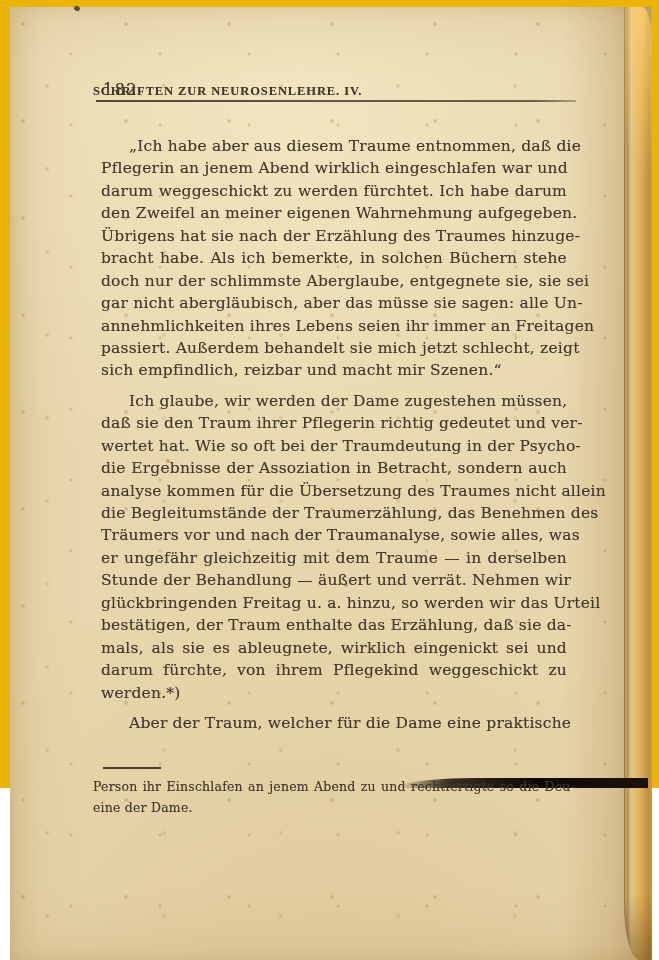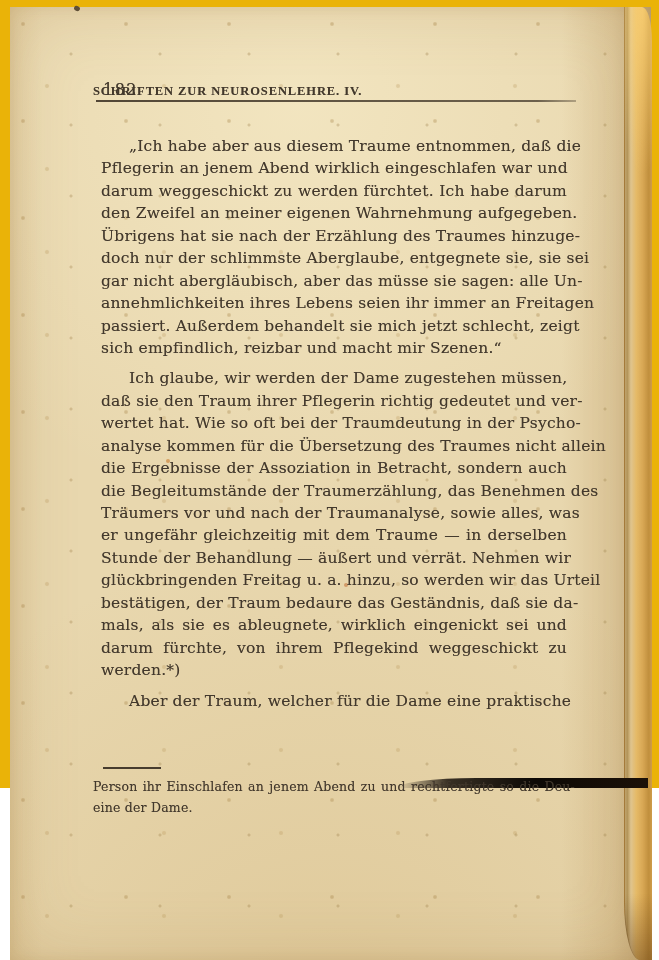--- a/index.html
+++ b/index.html
@@ -114,38 +114,39 @@
   <div class="hdr-title ink">SCHRIFTEN ZUR NEUROSENLEHRE. IV.</div>
   <div class="hdr-rule"></div>
 
   <div class="body-text ink">
       <div class="paragraph">
         <div class="line indent">„Ich habe aber aus diesem Traume entnommen, daß die</div>
         <div class="line">Pflegerin an jenem Abend wirklich eingeschlafen war und</div>
         <div class="line">darum weggeschickt zu werden fürchtet. Ich habe darum</div>
         <div class="line">den Zweifel an meiner eigenen Wahrnehmung aufgegeben.</div>
         <div class="line">Übrigens hat sie nach der Erzählung des Traumes hinzuge-</div>
+        <div class="line">bracht habe. Als ich bemerkte, in solchen Büchern stehe</div>
         <div class="line">doch nur der schlimmste Aberglaube, entgegnete sie, sie sei</div>
         <div class="line">gar nicht abergläubisch, aber das müsse sie sagen: alle Un-</div>
         <div class="line">annehmlichkeiten ihres Lebens seien ihr immer an Freitagen</div>
         <div class="line">passiert. Außerdem behandelt sie mich jetzt schlecht, zeigt</div>
         <div class="line flush">sich empfindlich, reizbar und macht mir Szenen.“</div>
       </div>
       <div class="paragraph">
         <div class="line indent">Ich glaube, wir werden der Dame zugestehen müssen,</div>
         <div class="line">daß sie den Traum ihrer Pflegerin richtig gedeutet und ver-</div>
         <div class="line">wertet hat. Wie so oft bei der Traumdeutung in der Psycho-</div>
+        <div class="line">die Ergebnisse der Assoziation in Betracht, sondern auch</div>
         <div class="line">analyse kommen für die Übersetzung des Traumes nicht allein</div>
-        <div class="line">die Ergebnisse der Assoziation in Betracht, sondern auch</div>
         <div class="line">die Begleitumstände der Traumerzählung, das Benehmen des</div>
         <div class="line">Träumers vor und nach der Traumanalyse, sowie alles, was</div>
         <div class="line">er ungefähr gleichzeitig mit dem Traume — in derselben</div>
         <div class="line">Stunde der Behandlung — äußert und verrät. Nehmen wir</div>
         <div class="line">glückbringenden Freitag u. a. hinzu, so werden wir das Urteil</div>
-        <div class="line">bestätigen, der Traum bedaure das Geständnis, daß sie da-</div>
+        <div class="line">bestätigen, der Traum enthalte das Erzählung, daß sie da-</div>
         <div class="line">mals, als sie es ableugnete, wirklich eingenickt sei und</div>
         <div class="line">darum fürchte, von ihrem Pflegekind weggeschickt zu</div>
         <div class="line flush">werden.*)</div>
       </div>
       <div class="paragraph">
         <div class="line indent">Aber der Traum, welcher für die Dame eine praktische</div>
       </div>
     </div>
 
   <div class="fn-rule"></div>

